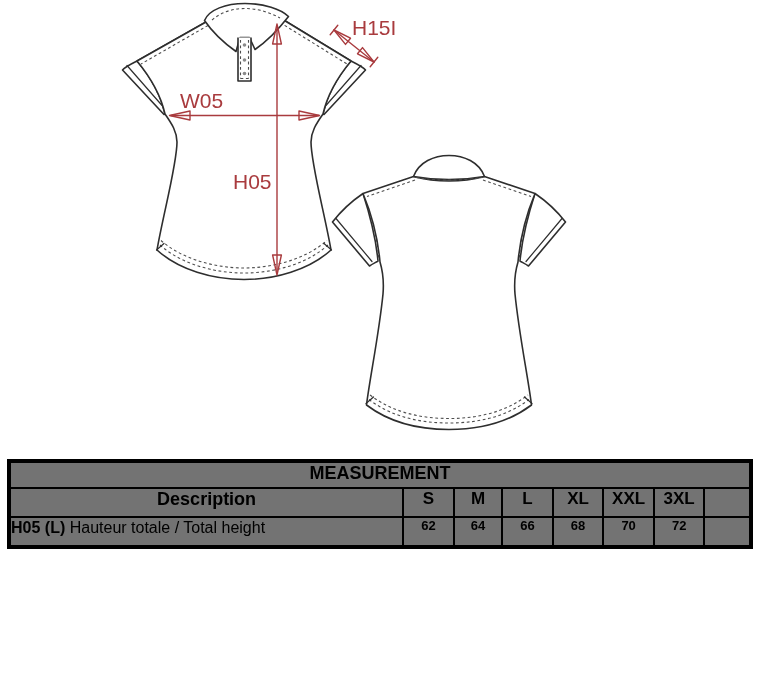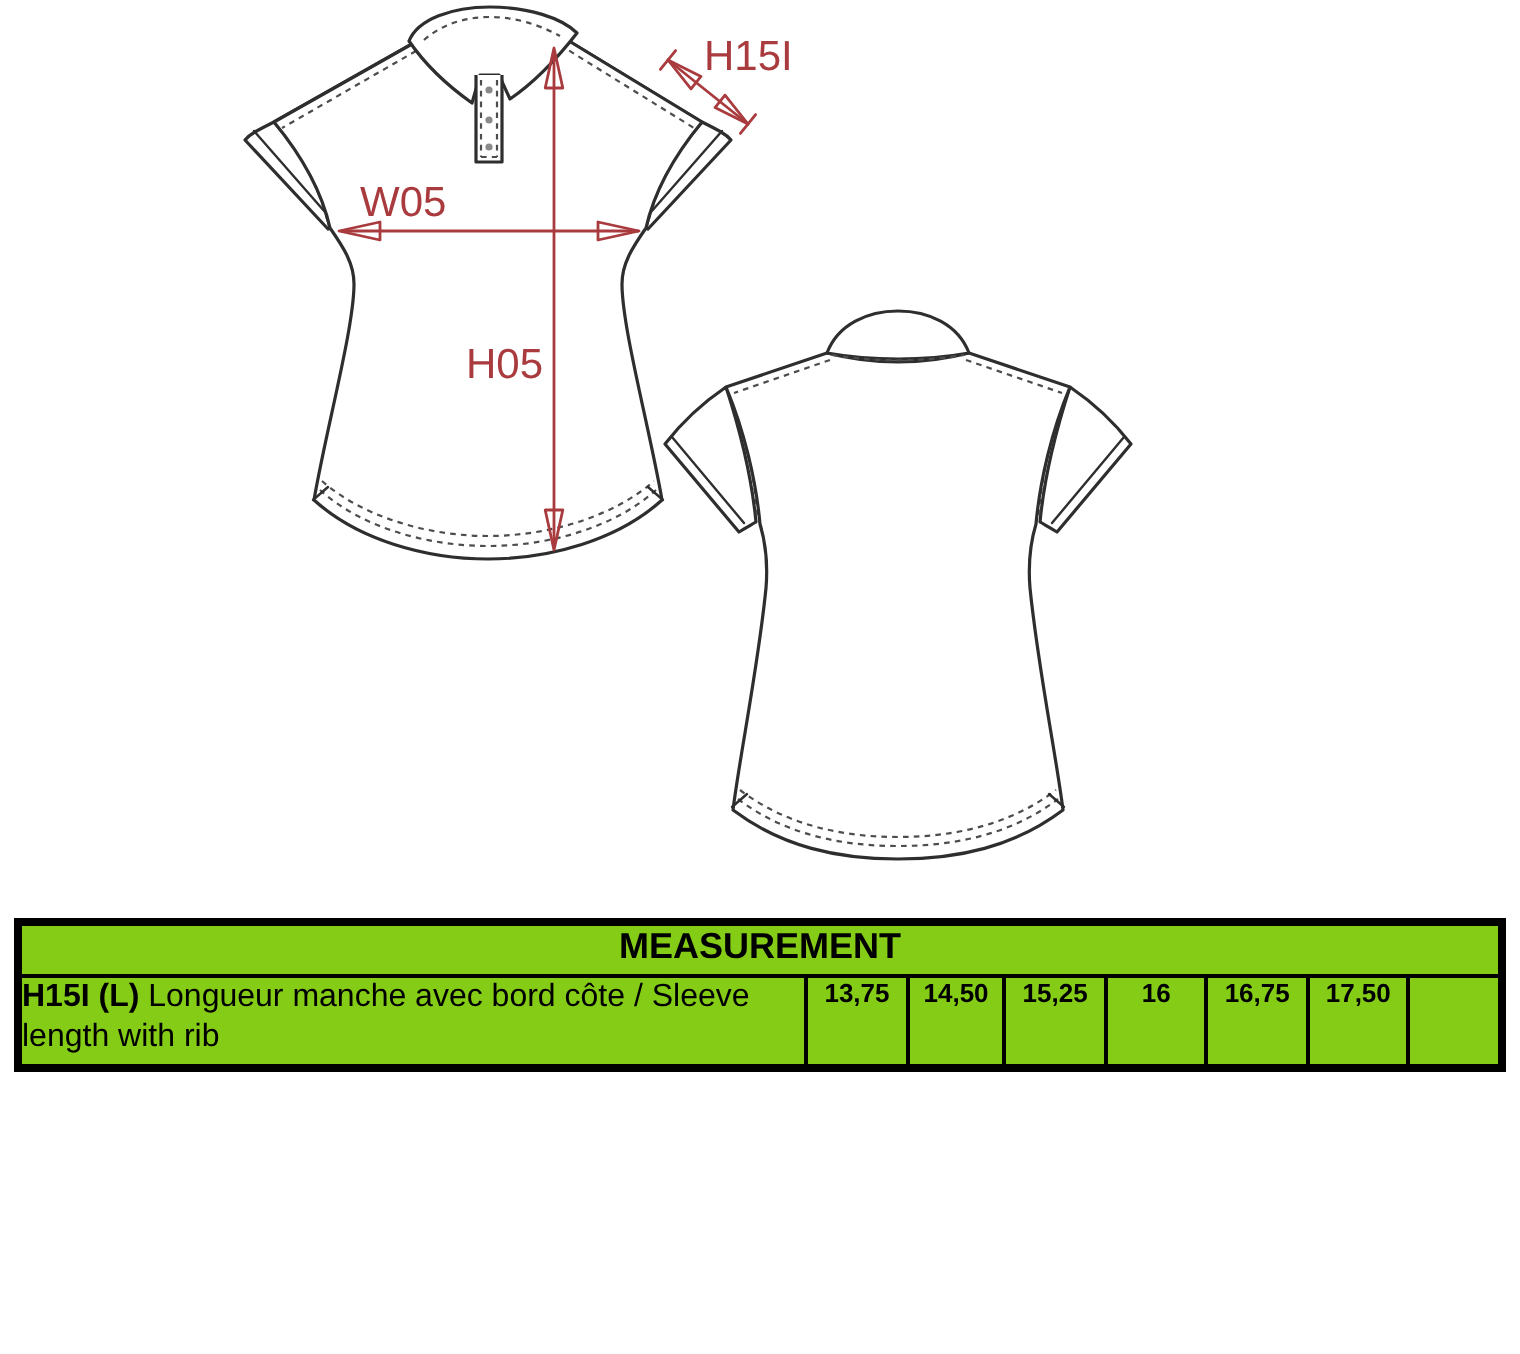--- a/index.html
+++ b/index.html
@@ -2,21 +2,21 @@
 <html><head>
 <meta charset="utf-8">
 <style>
   html,body{margin:0;padding:0;background:#fff;}
   #page{position:relative;width:760px;height:677px;background:#ffffff;overflow:hidden;
         font-family:"Liberation Sans",sans-serif;color:#000;}
   #drawing{position:absolute;top:0;left:0;}
 
   
   #size-table{position:absolute;top:459px;left:7px;width:746px;
-              border-collapse:collapse;table-layout:fixed;background:#84cc16;}
+              border-collapse:collapse;table-layout:fixed;background:#737373;}
   #size-table, #size-table td{border:2px solid #000;}
   #size-table{border:4px solid #000;}
   #size-table td{padding:0;vertical-align:top;overflow:hidden;}
   td.title-cell{height:24px;text-align:center;font-weight:bold;font-size:18px;
                 vertical-align:middle;border-bottom:3px solid #000;}
   td.desc-head{height:27px;text-align:center;font-weight:bold;font-size:18px;vertical-align:middle;}
   td.size-head{text-align:center;font-weight:bold;font-size:17px;vertical-align:middle;}
   tr.head-row td{border-bottom:3px solid #000;}
   tr.data-row td{border-top:3px solid #000;}
   td.desc-cell{font-size:16px;line-height:1.22;padding:3px 4px 2px 5px;vertical-align:top;}
@@ -156,28 +156,38 @@
         <col style="width:50px">
       <col style="width:50px">
         <col style="width:50px">
         <col style="width:50px">
         <col style="width:46px">
     </colgroup>
     <tbody>
       <tr>
         <td class="title-cell" colspan="8">MEASUREMENT</td>
       </tr>
+      <tr class="head-row">
+        <td class="desc-head">Description</td>
+        <td class="size-head">S</td>
+        <td class="size-head">M</td>
+        <td class="size-head">L</td>
+        <td class="size-head">XL</td>
+        <td class="size-head">XXL</td>
+        <td class="size-head">3XL</td>
+        <td class="size-head"></td>
+      </tr>
+
+      <tr class="data-row row-h05">
+        <td class="desc-cell"><b>H05 (L)</b> <span>Hauteur totale / Total height</span></td>
+        <td class="val-cell">62</td>
+        <td class="val-cell">64</td>
+        <td class="val-cell">66</td>
+        <td class="val-cell">68</td>
+        <td class="val-cell">70</td>
+        <td class="val-cell">72</td>
+        <td class="val-cell"></td>
+      </tr>
 
 
-
-      <tr class="data-row row-h15i">
-        <td class="desc-cell"><b>H15I (L)</b> <span>Longueur manche avec bord côte / Sleeve length with rib</span></td>
-        <td class="val-cell">13,75</td>
-        <td class="val-cell">14,50</td>
-        <td class="val-cell">15,25</td>
-        <td class="val-cell">16</td>
-        <td class="val-cell">16,75</td>
-        <td class="val-cell">17,50</td>
-        <td class="val-cell"></td>
-      </tr>
     </tbody>
   </table>
 </div>
 
 </body></html>

